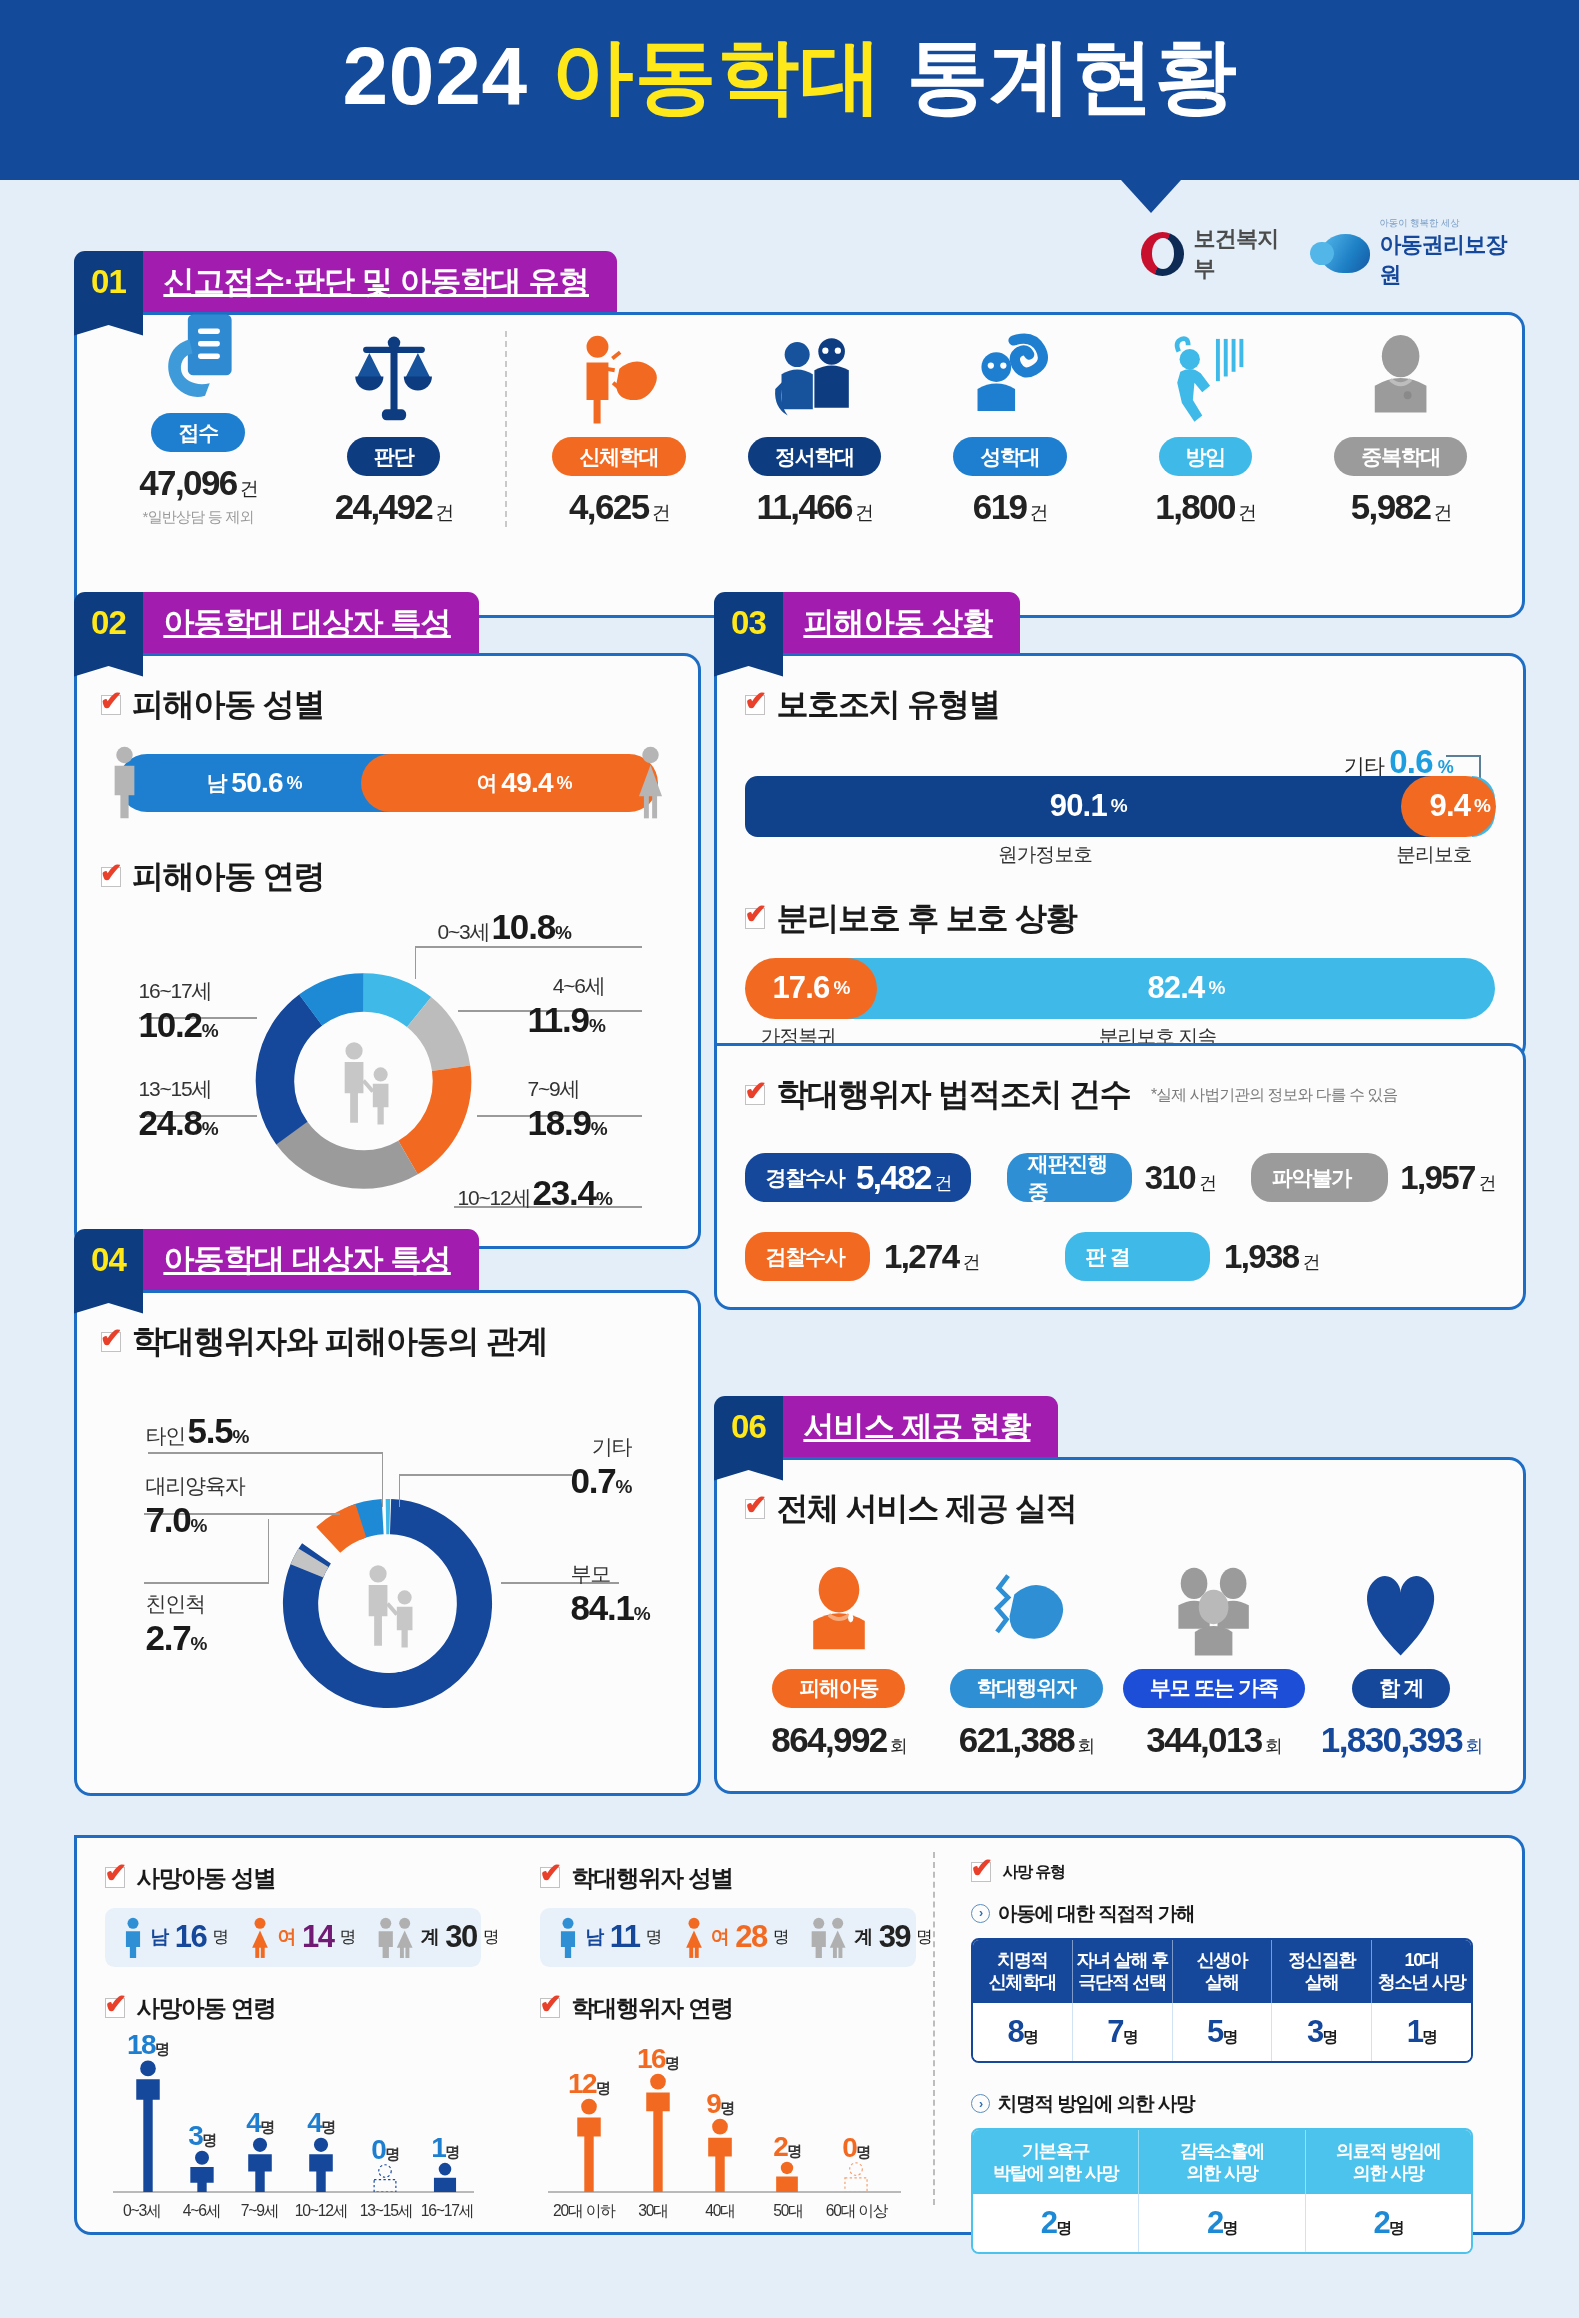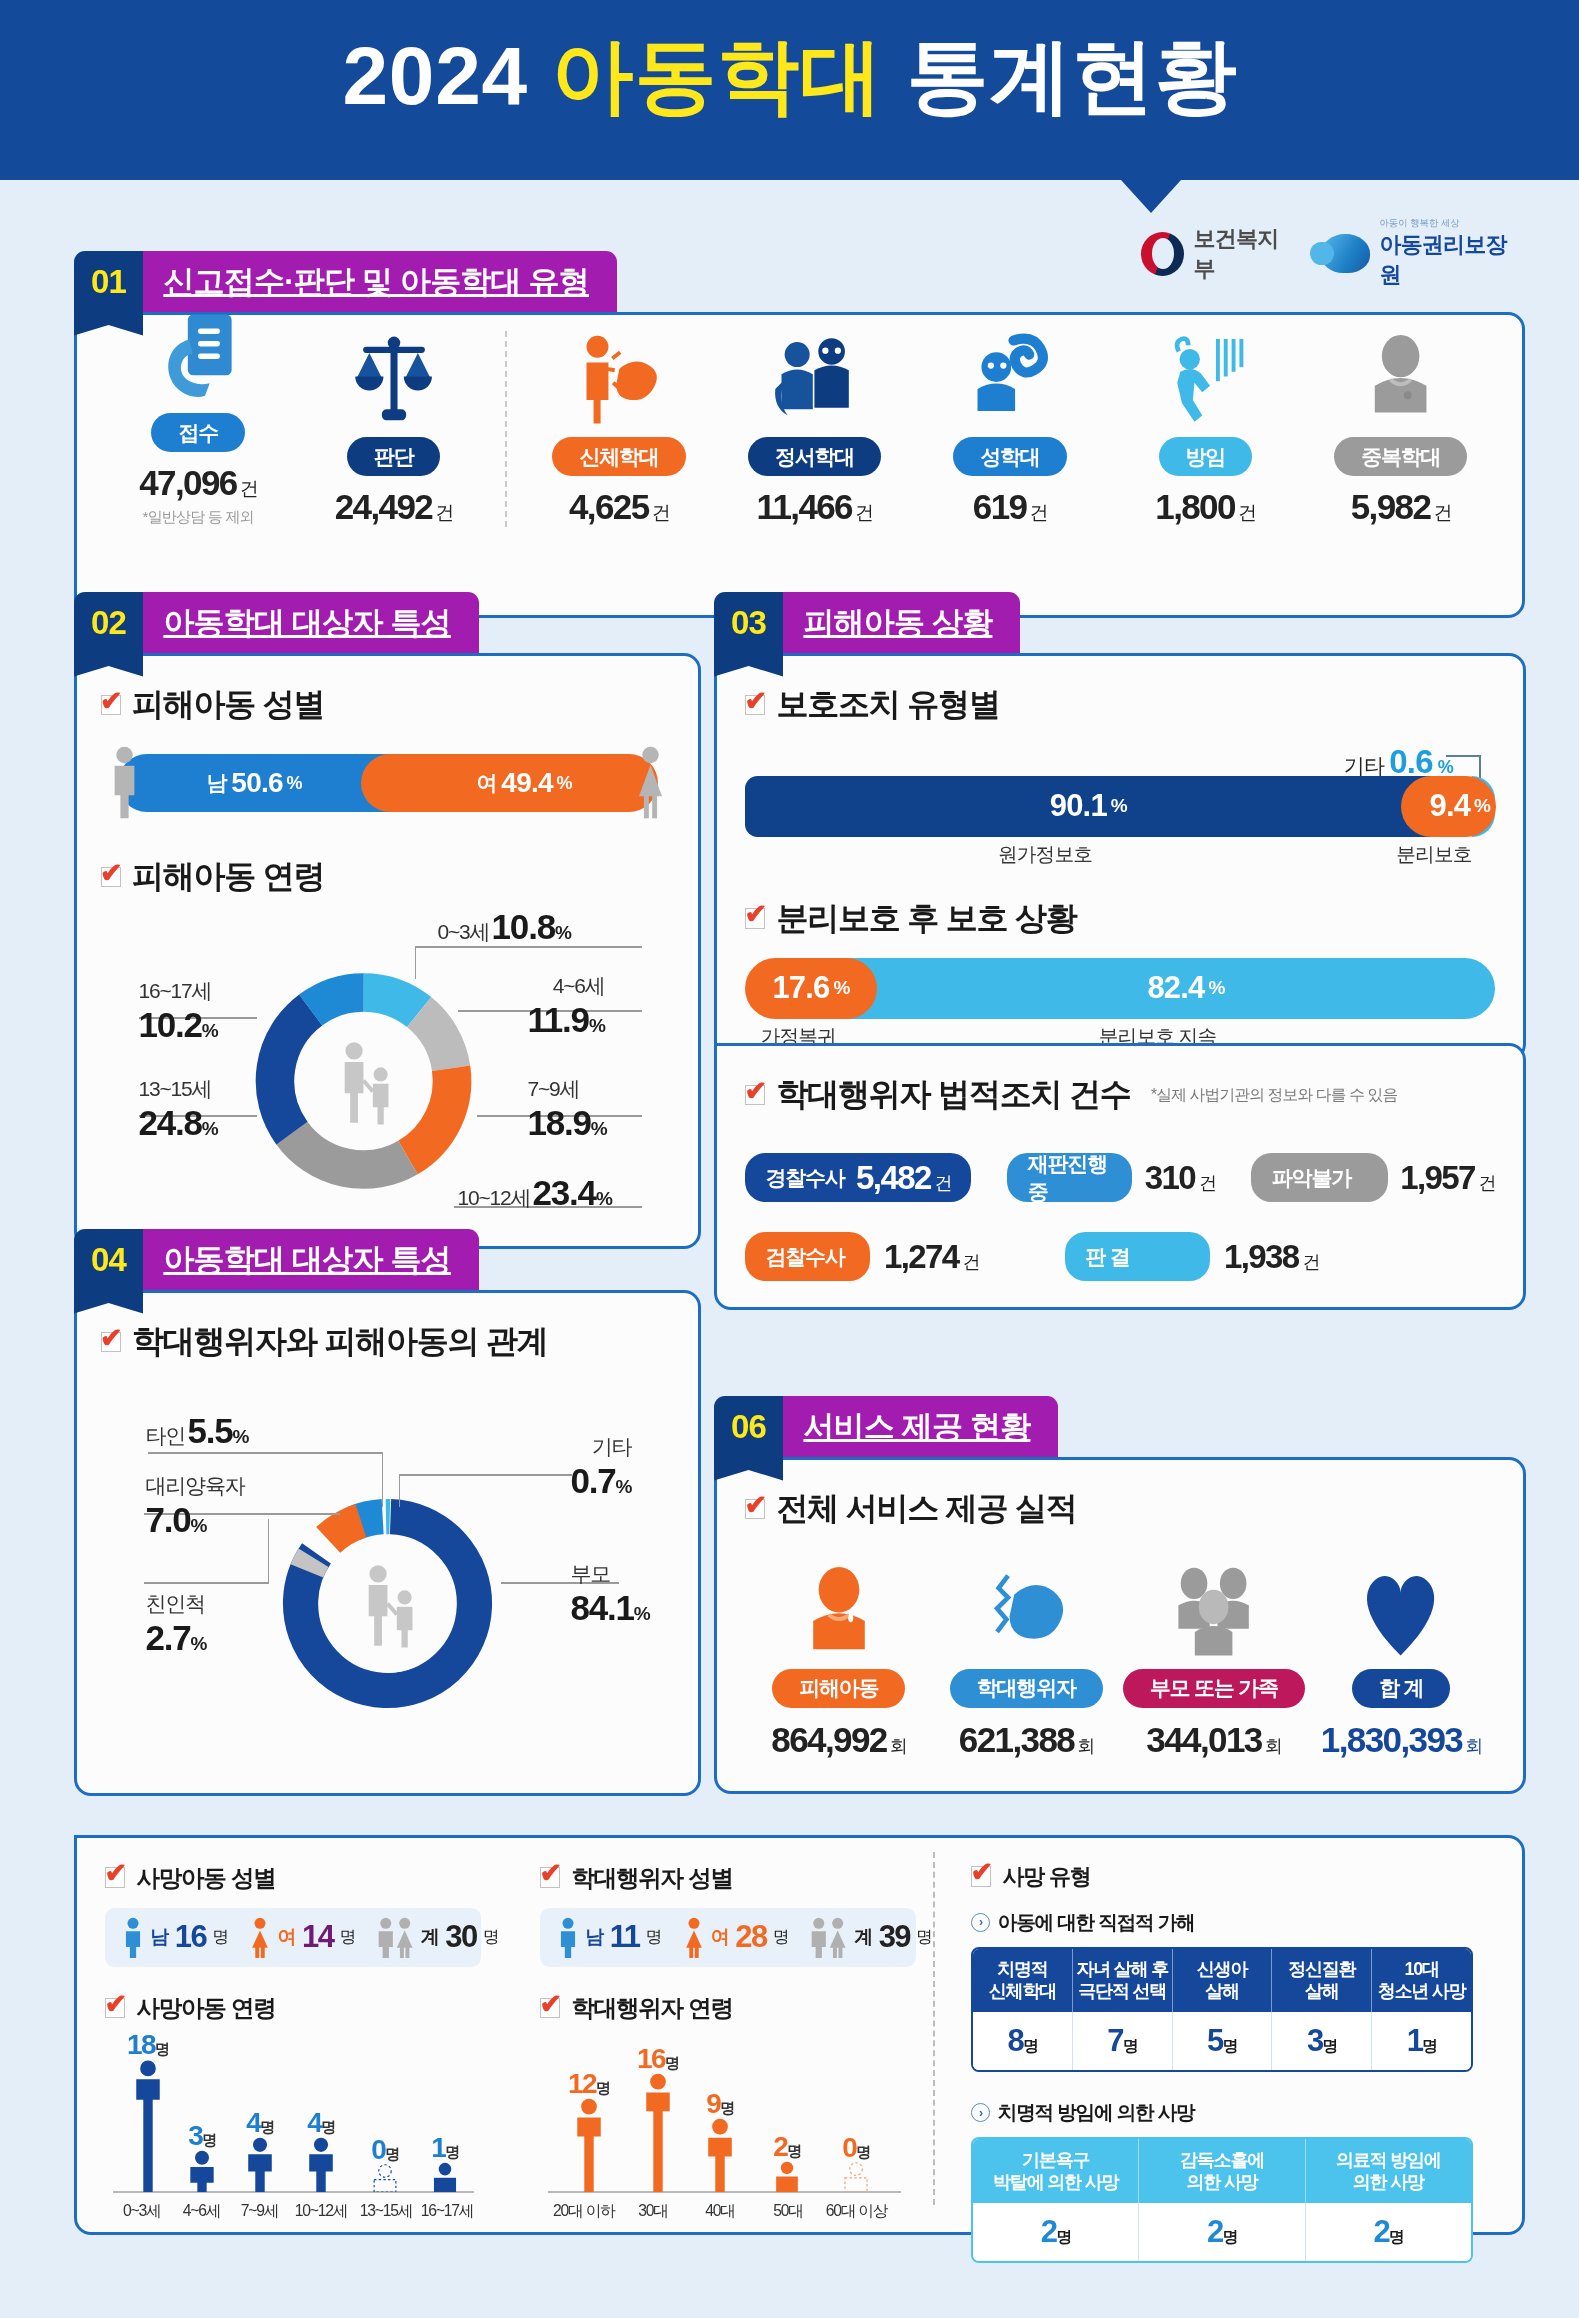--- a/index.html
+++ b/index.html
@@ -613,21 +613,21 @@
         <div class="ico">
           <svg width="90" height="98" viewBox="0 0 115 125">
             <ellipse cx="32" cy="26" rx="17" ry="20" fill="#9b9b9b"></ellipse>
             <path d="M12 54 q20 -12 40 0 v30 h-40 z" fill="#9b9b9b"></path>
             <ellipse cx="82" cy="26" rx="17" ry="20" fill="#9b9b9b"></ellipse>
             <path d="M62 54 q20 -12 40 0 v30 h-40 z" fill="#9b9b9b"></path>
             <ellipse cx="57" cy="56" rx="19" ry="22" fill="#b9b9b9"></ellipse>
             <path d="M33 88 q24 -15 48 0 v30 h-48 z" fill="#9b9b9b"></path>
           </svg>
         </div>
-        <div class="pill" style="background:#be185d">부모 또는 가족</div>
+        <div class="pill" style="background:#1d4ed8">부모 또는 가족</div>
         <div class="s6-val"><span>344,013</span><span class="u">회</span></div>
       </div>
 
       <div class="s6-item">
         <div class="ico">
           <svg width="90" height="98" viewBox="0 0 115 125">
             <path d="M57 118 C 10 72 6 38 24 22 C 40 8 57 24 57 38 C 57 24 74 8 90 22 C 108 38 104 72 57 118 Z" fill="#15479b"></path>
           </svg>
         </div>
         <div class="pill" style="background:#15479b">합 계</div>
@@ -832,21 +832,21 @@
         <div class="xlab" style="left:85px;bottom:6.3px;width:56px;">30대</div>
         <div class="xlab" style="left:152px;bottom:6.3px;width:56px;">40대</div>
         <div class="xlab" style="left:220px;bottom:6.3px;width:56px;">50대</div>
         <div class="xlab" style="left:279px;bottom:6.3px;width:75px;">60대 이상</div>
       </div>
     </div>
 
     <div style="position:absolute;left:894px;top:23.5px;width:502px;">
       <div class="chk">
         <span class="chk-box"></span>
-        <span class="chk-lbl" style="font-size:22px;">사망 유형</span>
+        <span class="chk-lbl" style="font-size:16px;">사망 유형</span>
       </div>
 
       <div class="arrow-h" style="margin-top:17px;">
         <span class="arrow-ic">›</span>
         <span>아동에 대한 직접적 가해</span>
       </div>
 
       <div class="dtable" style="margin-top:11px;border:2.4px solid #15479b;">
         <div class="dthead" style="background:#15479b;">
           <div>치명적<br>신체학대</div>

